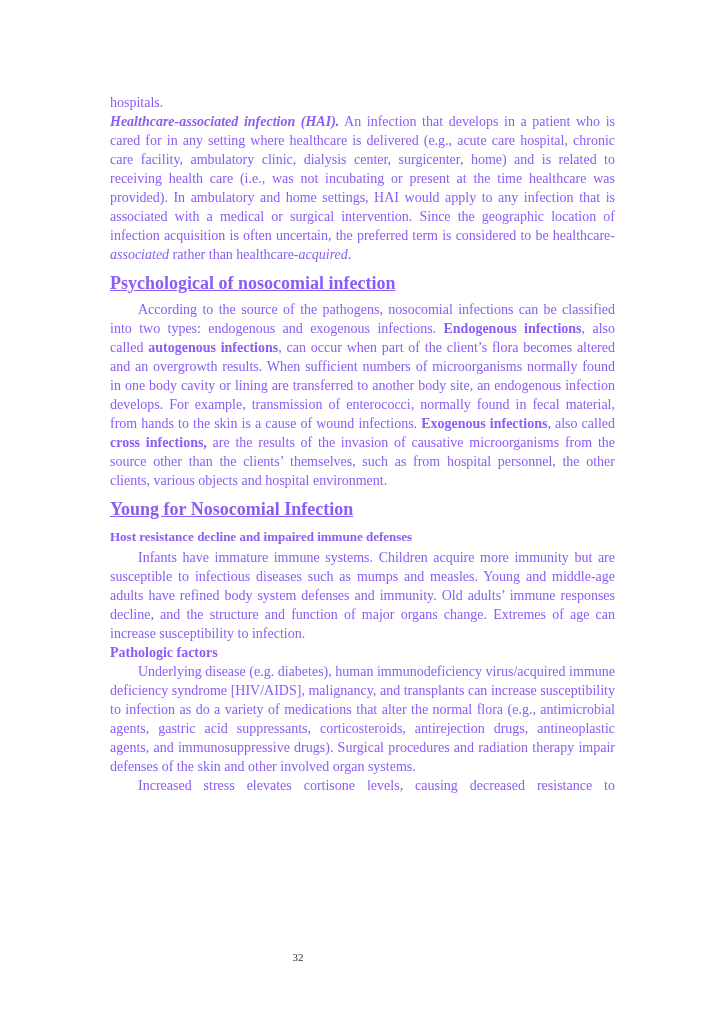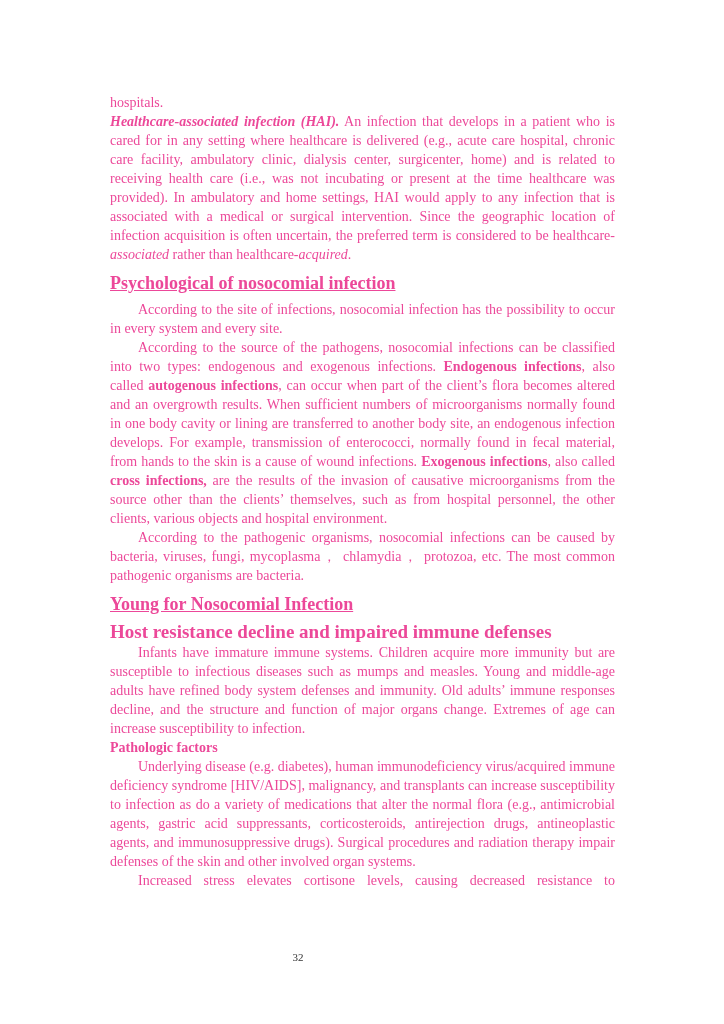--- a/index.html
+++ b/index.html
@@ -1,29 +1,29 @@
 <!DOCTYPE html>
 <html><head>
   <meta charset="utf-8">
   <style>
     html, body { margin: 0; padding: 0; background: #ffffff; }
     body { width: 724px; height: 1024px; position: relative; overflow: hidden; }
     .page {
       position: absolute; left: 110px; top: 93px; width: 505px;
-      font-family: "Liberation Serif", serif; font-size: 14px; color: #ec4899;
+      font-family: "Liberation Serif", serif; font-size: 14px; color: #8b5cf6;
       line-height: 19px;
     }
     p { margin: 0; text-align: justify; }
     .indent { text-indent: 28px; }
     .h2 {
       font-family: "Liberation Serif", serif; font-weight: bold; font-size: 18px;
       text-decoration: underline; margin: 8px 0 6px 0; line-height: 22px;
     }
     .h3 {
-      font-family: "Liberation Serif", serif; font-weight: bold; font-size: 19px;
+      font-family: "Liberation Serif", serif; font-weight: bold; font-size: 13px;
       margin: 6px 0 0 0; line-height: 22px;
     }
     .h4 {
       font-family: "Liberation Serif", serif; font-weight: bold; font-size: 14px;
       margin: 0; line-height: 19px;
     }
     b { font-weight: bold; }
     i { font-style: italic; }
     .page-number {
       position: absolute; left: 0; width: 596px; top: 951px; text-align: center;
@@ -35,25 +35,23 @@
 
 <div class="page">
   <p>hospitals.</p>
 
   <p>
     <b><i>Healthcare-associated infection (HAI).</i></b><span>  An infection that develops in a patient who is cared for in any setting where healthcare is delivered (e.g., acute care hospital, chronic care facility, ambulatory clinic, dialysis center, surgicenter, home) and is related to receiving health care (i.e., was not incubating or present at the time healthcare was provided). In ambulatory and home settings, HAI would apply to any infection that is associated with a medical or surgical intervention. Since the geographic location of infection acquisition is often uncertain, the preferred term is considered to be healthcare-</span><i>associated</i><span> rather than healthcare-</span><i>acquired</i><span>.</span>
   </p>
 
   <div class="h2">Psychological of nosocomial infection</div>
 
-  <p class="indent">According to the site of infections, nosocomial infection has the possibility to occur in every system and every site.</p>
 
   <p class="indent"><span>According to the source of the pathogens, nosocomial infections can be classified into two types: endogenous and exogenous infections. </span><b>Endogenous infections</b><span>, also called </span><b>autogenous infections</b><span>, can occur when part of the client’s flora becomes altered and an overgrowth results. When sufficient numbers of microorganisms normally found in one body cavity or lining are transferred to another body site, an endogenous infection develops. For example, transmission of enterococci, normally found in fecal material, from hands to the skin is a cause of wound infections. </span><b>Exogenous infections</b><span>, also called </span><b>cross infections,</b><span> are the results of the invasion of causative microorganisms from the source other than the clients’ themselves, such as from hospital personnel, the other clients, various objects and hospital environment.</span></p>
 
-  <p class="indent">According to the pathogenic organisms, nosocomial infections can be caused by bacteria, viruses, fungi, mycoplasma， chlamydia， protozoa, etc. The most common pathogenic organisms are bacteria.</p>
 
   <div class="h2">Young for Nosocomial Infection</div>
   <div class="h3">Host resistance decline and impaired immune defenses</div>
 
   <p class="indent">Infants have immature immune systems. Children acquire more immunity but are susceptible to infectious diseases such as mumps and measles. Young and middle-age adults have refined body system defenses and immunity. Old adults’ immune responses decline, and the structure and function of major organs change. Extremes of age can increase susceptibility to infection.</p>
 
   <div class="h4">Pathologic factors</div>
   <p class="indent">Underlying disease (e.g. diabetes), human immunodeficiency virus/acquired immune deficiency syndrome [HIV/AIDS], malignancy, and transplants can increase susceptibility to infection as do a variety of medications that alter the normal flora (e.g., antimicrobial agents, gastric acid suppressants, corticosteroids, antirejection drugs, antineoplastic agents, and immunosuppressive drugs). Surgical procedures and radiation therapy impair defenses of the skin and other involved organ systems.</p>
 
   <p class="indent" style="text-align-last: justify;">Increased stress elevates cortisone levels, causing decreased resistance to</p>

